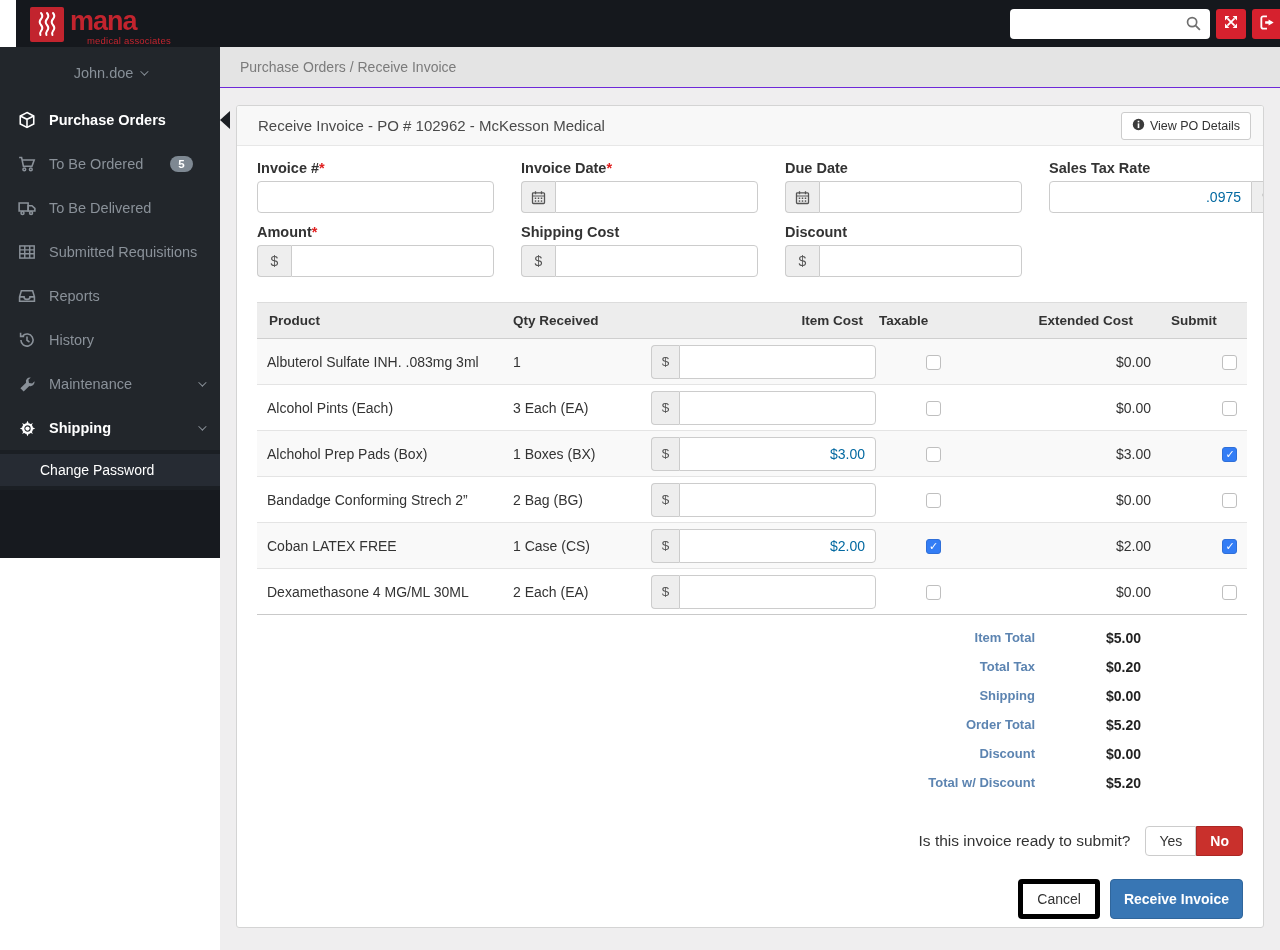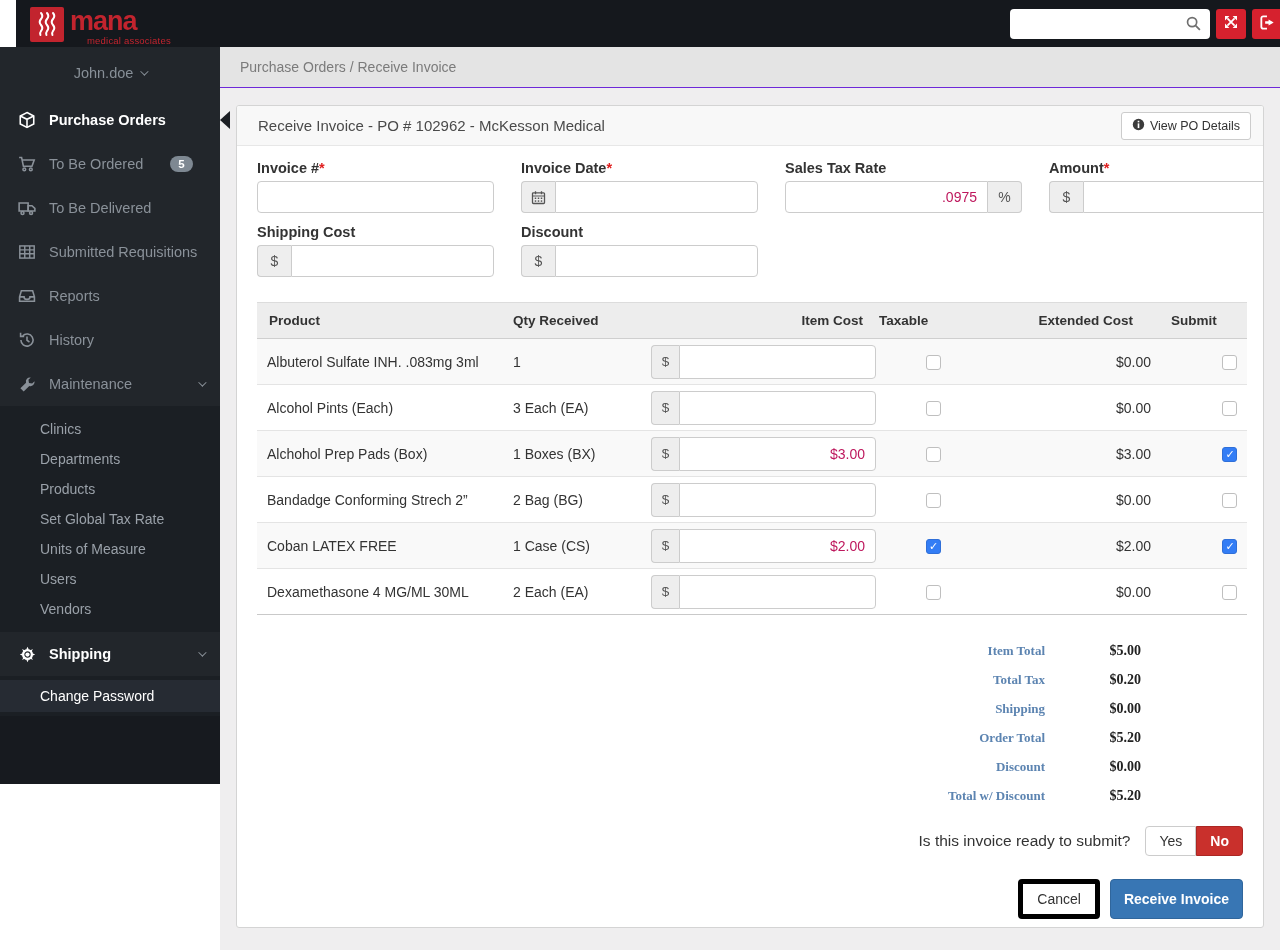--- a/index.html
+++ b/index.html
@@ -105,21 +105,21 @@
   .req { color:#e02020; }
   .igroup { display:flex; height:32px; }
   .igroup .addon {
     background:#eee; border:1px solid #ccc; color:#555; font-size:14px;
     display:flex; align-items:center; justify-content:center; min-width:34px;
   }
   .igroup .addon.first { border-right:0; border-radius:4px 0 0 4px; }
   .igroup .addon.last { border-left:0; border-radius:0 4px 4px 0; }
   .igroup input {
     flex:1; min-width:0; border:1px solid #ccc; border-radius:0; padding:0 10px; font-size:14px;
-    color:#be185d; outline:none; font-family:inherit;
+    color:#0369a1; outline:none; font-family:inherit;
   }
   .igroup input.only { border-radius:4px; }
   .igroup input.end { border-radius:0 4px 4px 0; }
   .igroup input.start { border-radius:4px 0 0 4px; }
   .igroup input.right { text-align:right; }
 
   
   table.items { border-collapse:collapse; width:990px; margin-top:25px; table-layout:fixed; }
   table.items th {
     background:#ededed; border-top:1px solid #dcdcdc; border-bottom:1px solid #cfcfcf;
@@ -146,21 +146,21 @@
     position:relative;
   }
   .cb.checked { background:#337df5; border-color:#2f6fd8; }
   .cb.checked::after {
     content:"\2713"; color:#fff; font-size:11px; font-weight:bold;
     position:absolute; left:2.5px; top:0.5px;
   }
 
   
   .totals { margin:15px 102px 0 auto; width:330px; }
-  .trow { display:flex; justify-content:flex-end; align-items:flex-end; gap:18px; height:29px;font-family:Liberation Serif, serif; }
+  .trow { display:flex; justify-content:flex-end; align-items:flex-start; gap:28px; height:29px; }
   .tlabel { font-size:13px; font-weight:bold; color:#5c84b1; text-align:right; flex:1; }
   .tval { width:78px; text-align:right; font-size:14px; font-weight:bold; color:#222; }
 
   
   .submit-row { display:flex; justify-content:flex-end; align-items:center; gap:15px; margin-top:22px; }
   .submit-q { font-size:15.5px; color:#333; }
   .seg { display:inline-flex;justify-content:flex-end; }
   .seg-yes {
     background:#fff; border:1px solid #ccc; color:#333; font-size:14px;
     padding:6px 13px; border-radius:4px 0 0 4px; cursor:pointer; font-family:inherit;
@@ -312,29 +312,20 @@
       <a class="nav-item">
         <span class="nav-icon">
           <svg width="17" height="17" viewBox="0 0 16 16">
             <path fill="currentColor" d="M14.6 4.9a3.9 3.9 0 0 1-4.9 4.5L4.4 14.7 1.3 11.6l5.3-5.3a3.9 3.9 0 0 1 4.5-4.9L8.9 3.6l.5 3 3 .5z"></path>
           </svg>
         </span>
         <span class="label">Maintenance</span>
         <span class="nav-right chev"></span>
       </a>
 
-      <div class="submenu">
-        <a>Clinics</a>
-        <a>Departments</a>
-        <a>Products</a>
-        <a>Set Global Tax Rate</a>
-        <a>Units of Measure</a>
-        <a>Users</a>
-        <a>Vendors</a>
-      </div>
 
       <a class="nav-item active" style="height:44px;">
         <span class="nav-icon">
           <svg width="17" height="17" viewBox="0 0 16 16">
             <g fill="currentColor">
               <path d="M8 0.8 9.2 3.4H6.8zM8 15.2 6.8 12.6h2.4zM0.8 8 3.4 6.8v2.4zM15.2 8 12.6 9.2V6.8zM2.9 2.9 5.2 4.1 4.1 5.2zM13.1 13.1 10.8 11.9l1.1-1.1zM13.1 2.9 11.9 5.2 10.8 4.1zM2.9 13.1 4.1 10.8l1.1 1.1z"></path>
               <circle cx="8" cy="8" r="2"></circle>
             </g>
             <circle cx="8" cy="8" r="4.1" fill="none" stroke="currentColor" stroke-width="2.2"></circle>
           </svg>
@@ -375,20 +366,41 @@
 
           <div class="form-grid">
             <div class="field">
               <label><span>Invoice #</span><span class="req">*</span></label>
               <div class="igroup">
                   <input class="only" type="text" value="" style="">
                 </div>
             </div>
             <div class="field">
               <label><span>Invoice Date</span><span class="req">*</span></label>
+              <div class="igroup">
+                <span class="addon first">
+                  <svg width="15" height="15" viewBox="0 0 16 16">
+                      <rect x="1.6" y="3" width="12.8" height="11.4" rx="1" fill="none" stroke="#555" stroke-width="1.4"></rect>
+                      <path d="M4.8 1.4v3M11.2 1.4v3" stroke="#555" stroke-width="1.4"></path>
+                      <path d="M1.6 6.4h12.8" stroke="#555" stroke-width="1.2"></path>
+                      <g fill="#555">
+                        <rect x="4" y="8" width="1.6" height="1.6"></rect>
+                        <rect x="7.2" y="8" width="1.6" height="1.6"></rect>
+                        <rect x="10.4" y="8" width="1.6" height="1.6"></rect>
+                        <rect x="4" y="11" width="1.6" height="1.6"></rect>
+                        <rect x="7.2" y="11" width="1.6" height="1.6"></rect>
+                        <rect x="10.4" y="11" width="1.6" height="1.6"></rect>
+                      </g>
+                    </svg>
+                </span>
+                <input class="end" type="text" value="" style="">
+              </div>
+            </div>
+            <div class="field">
+              <label>Due Date</label>
               <div class="igroup">
                 <span class="addon first">
                   <svg width="15" height="15" viewBox="0 0 16 16">
                       <rect x="1.6" y="3" width="12.8" height="11.4" rx="1" fill="none" stroke="#555" stroke-width="1.4"></rect>
                       <path d="M4.8 1.4v3M11.2 1.4v3" stroke="#555" stroke-width="1.4"></path>
                       <path d="M1.6 6.4h12.8" stroke="#555" stroke-width="1.2"></path>
                       <g fill="#555">
                         <rect x="4" y="8" width="1.6" height="1.6"></rect>
                         <rect x="7.2" y="8" width="1.6" height="1.6"></rect>
                         <rect x="10.4" y="8" width="1.6" height="1.6"></rect>

